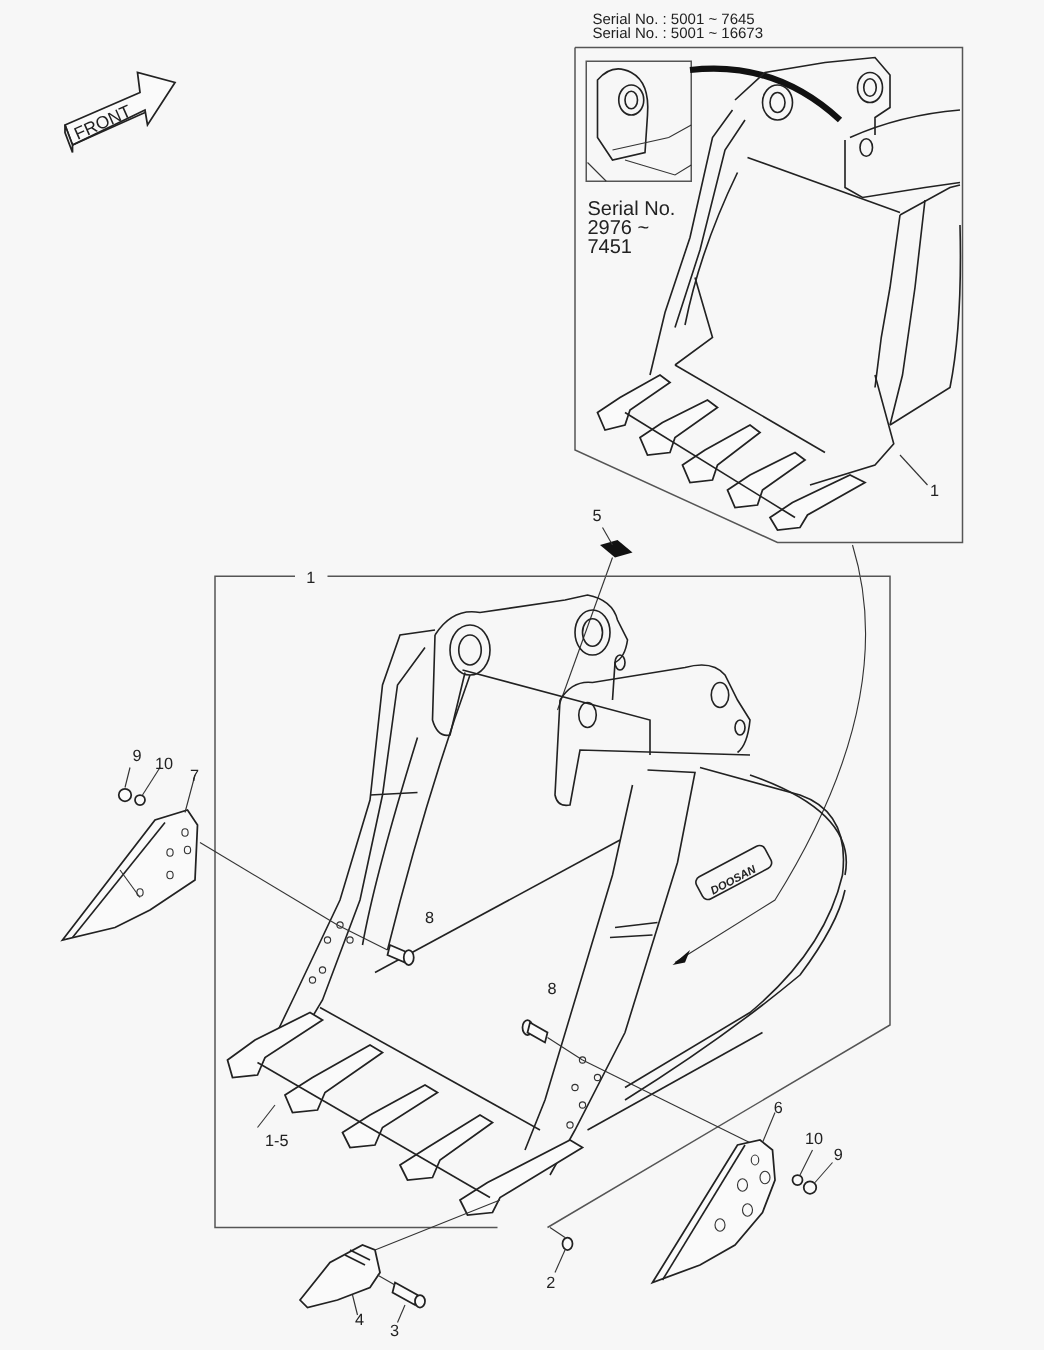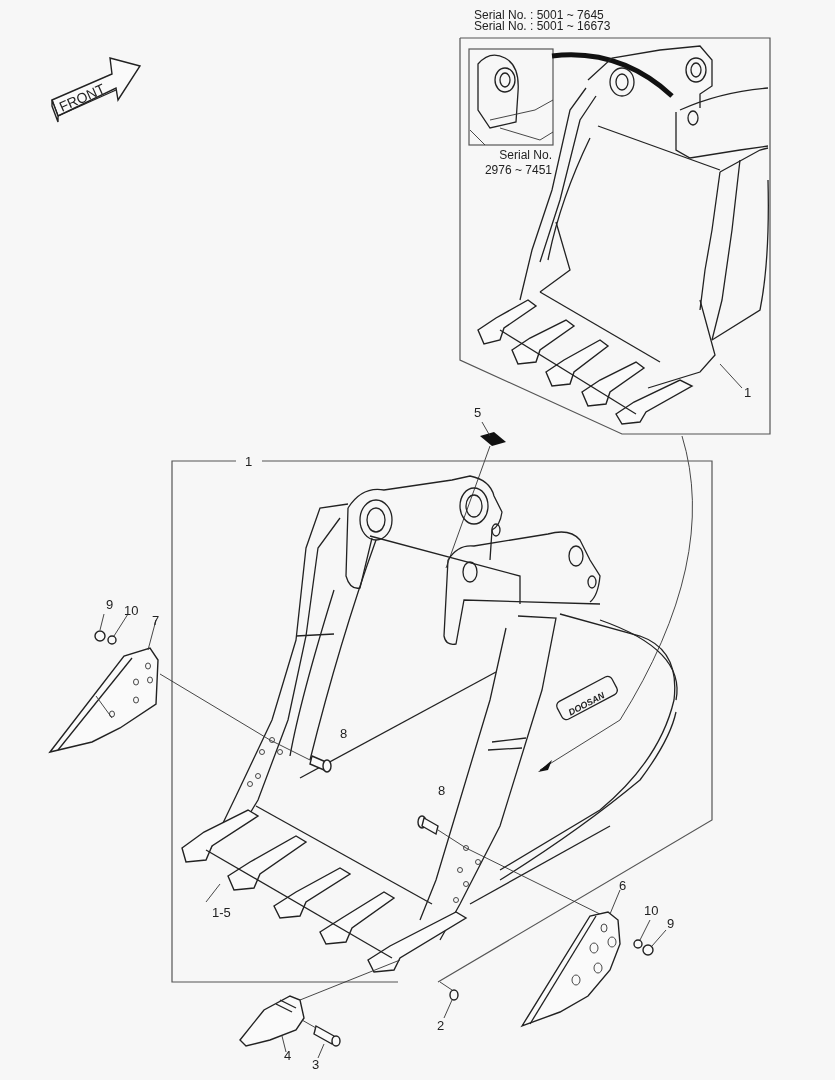--- a/index.html
+++ b/index.html
@@ -1,21 +1,21 @@
 <!DOCTYPE html>
 <html><head>
 <meta charset="utf-8">
 <style>
   html, body { margin: 0; padding: 0; }
   body { width: 835px; height: 1080px; background: #f7f7f7; position: relative; overflow: hidden;
          font-family: "Liberation Sans", sans-serif; color: #222; }
   .lbl { position: absolute; font-size: 13px; line-height: 14px; color: #222; white-space: nowrap; }
   .serial-head { position: absolute; left: 462px; top: 10px; font-size: 12px; line-height: 11px; color: #222; margin-left: 12px; }
   .serial-head div { white-space: nowrap; }
-  .inset-caption { position: absolute; left: 470px; top: 148px; width: 82px; text-align: right; font-size: 12px; line-height: 15px; }
+  .inset-caption { position: absolute; left: 470px; top: 160px; width: 82px; text-align: left; font-size: 16px; line-height: 15px; }
   svg { position: absolute; left: 0; top: 0; }
   .ln { stroke: #222; stroke-width: 1.3; fill: none; }
   .thin { stroke: #333; stroke-width: 0.9; fill: none; }
   .part { stroke: #222; stroke-width: 1.4; fill: #fafafa; }
   .frame { stroke: #555; stroke-width: 1.2; fill: none; }
 </style>
 </head>
 <body>
 
 <svg width="835" height="1080" viewBox="0 0 835 1080">

